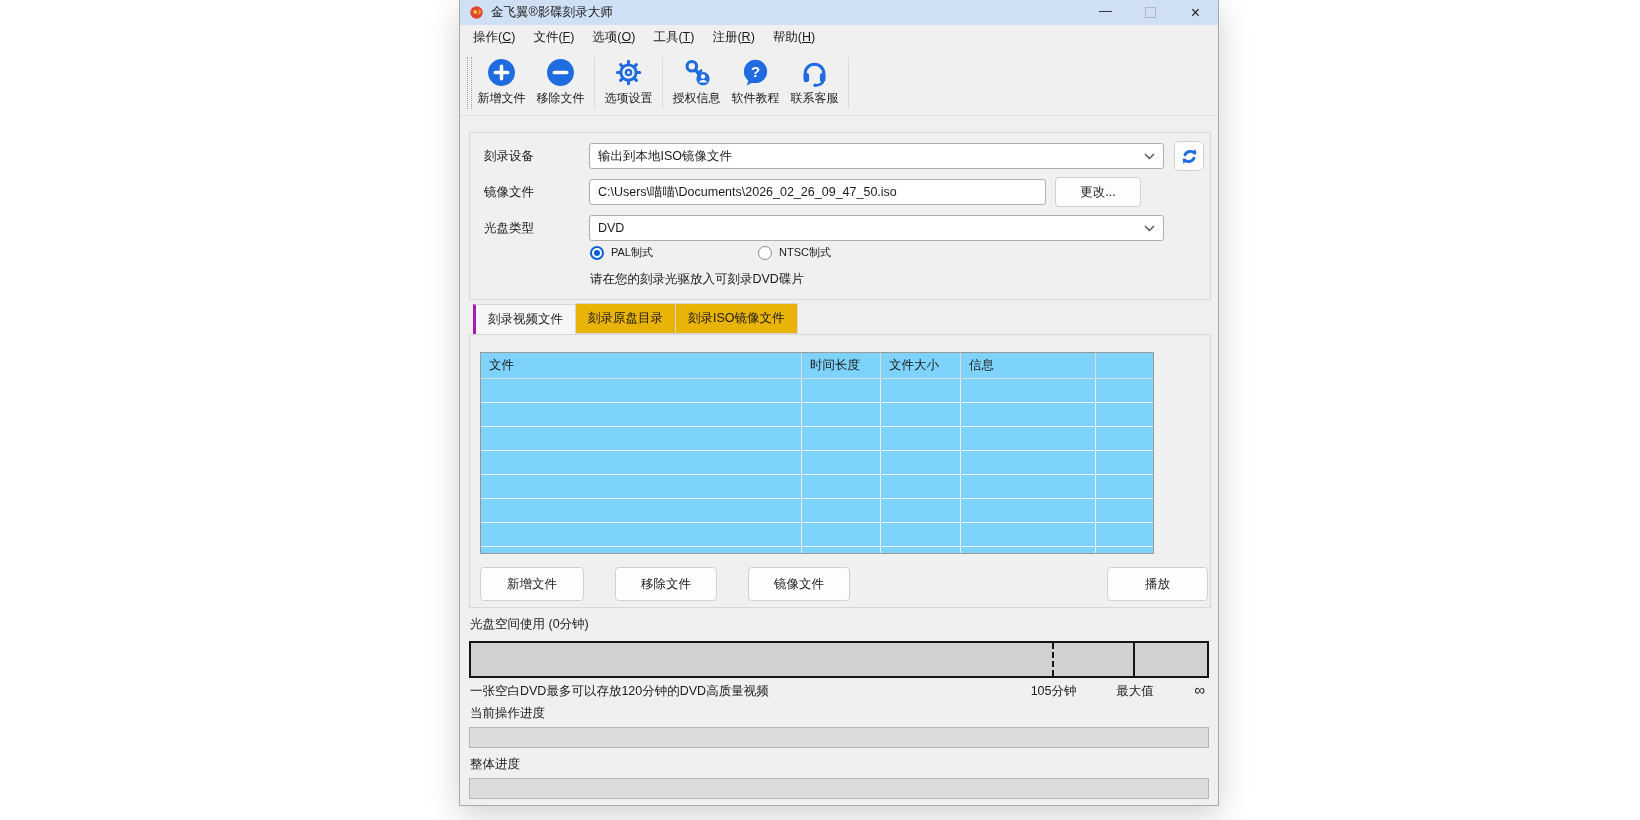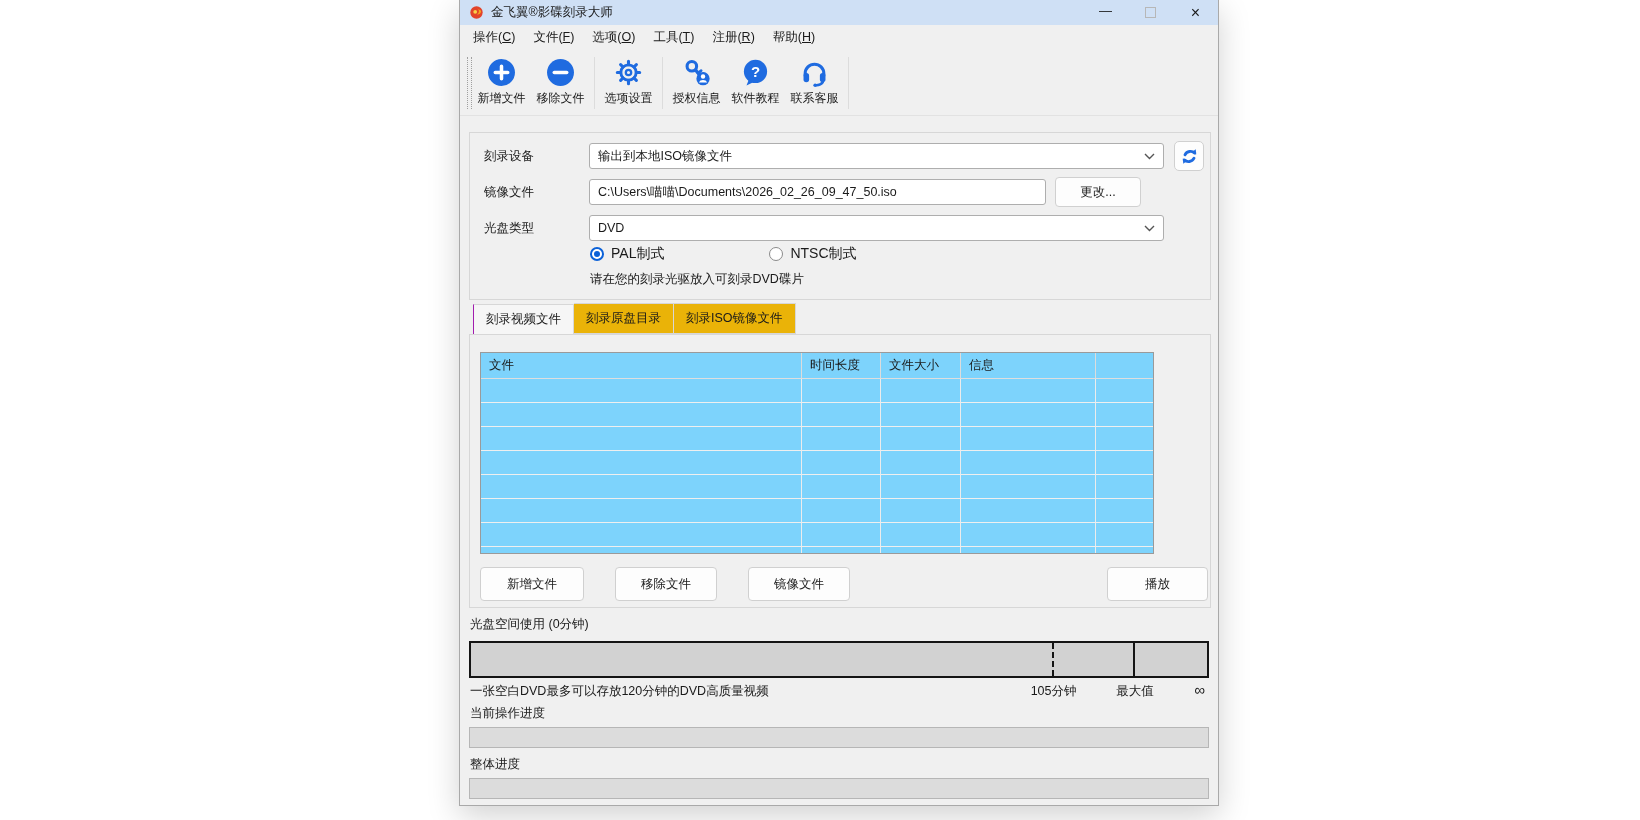--- a/index.html
+++ b/index.html
@@ -45,35 +45,35 @@
   }
   .combo .chev{margin-left:auto;display:flex;flex:0 0 auto;}
   .row1{top:10px;} .row2{top:46px;} .row3{top:82px;}
   .textbox{width:457px;}
   .btn{
     box-sizing:border-box;background:#fdfdfd;border:1px solid #d0d0d0;border-radius:4px;
     font-size:12.5px;display:flex;align-items:center;justify-content:center;white-space:nowrap;
   }
   .refresh-btn{position:absolute;left:704px;top:8px;width:30px;height:30px;border-radius:5px;}
   .change-btn{position:absolute;left:585px;top:44px;width:86px;height:30px;}
-  .radio-row{position:absolute;left:120px;top:112px;display:flex;align-items:center;font-size:14px;}
+  .radio-row{position:absolute;left:120px;top:112px;display:flex;align-items:center;font-size:11px;}
   .radio{width:14px;height:14px;border-radius:50%;border:1px solid #8a8a8a;background:#fff;box-sizing:border-box;display:inline-block;position:relative;flex:0 0 auto;}
   .radio.sel{border:2px solid #0b61d8;}
   .radio.sel::after{content:"";position:absolute;inset:2px;border-radius:50%;background:#0b61d8;}
   .radio-label{margin:0 0 0 7px;}
   .radio-gap{width:105px;}
   .hint{position:absolute;left:120px;top:138px;font-size:12.5px;white-space:nowrap;}
   
   .tabs{position:absolute;left:13px;top:304px;display:flex;align-items:flex-end;height:30px;}
   .tab{
     box-sizing:border-box;height:31px;padding:0 12px;display:flex;align-items:center;
     font-size:12.5px;background:#eab308;border:1px solid #d7d7d7;border-left:none;white-space:nowrap;
   }
   .tab:first-child{border-left:1px solid #d7d7d7;}
-  .tab.active{height:30px;background:#f6f6f6;border-bottom:none;position:relative;z-index:3;border-left:1px solid #a21caf;}
+  .tab.active{height:30px;background:#f6f6f6;border-bottom:none;position:relative;z-index:3;border-left:3px solid #a21caf;}
   
   .list-panel{left:9px;top:334px;width:742px;height:274px;z-index:1;}
   .file-table{position:absolute;left:10px;top:17px;width:674px;height:202px;background:#7dd3fc;border:1px solid #9a9a9a;box-sizing:border-box;overflow:hidden;}
   .t-head{display:flex;height:26px;border-bottom:1px solid #dedede;box-sizing:border-box;}
   .t-hcell{box-sizing:border-box;font-size:12.5px;display:flex;align-items:center;padding-left:8px;border-right:1px solid #dcdcdc;overflow:hidden;white-space:nowrap;}
   .t-cell{box-sizing:border-box;border-right:1px solid #ececec;border-bottom:1px solid #efefef;height:24px;}
   .t-row{display:flex;}
   .c0{width:321px;} .c1{width:79px;} .c2{width:80px;} .c3{width:135px;} .c4{width:57px;border-right:none !important;}
   .list-btn{position:absolute;top:232px;height:34px;}
   .add-btn{left:10px;width:104px;}

